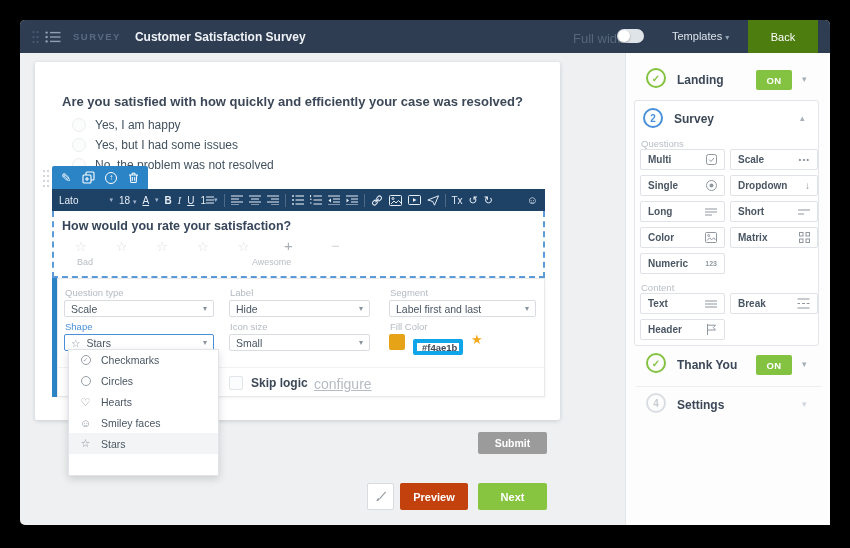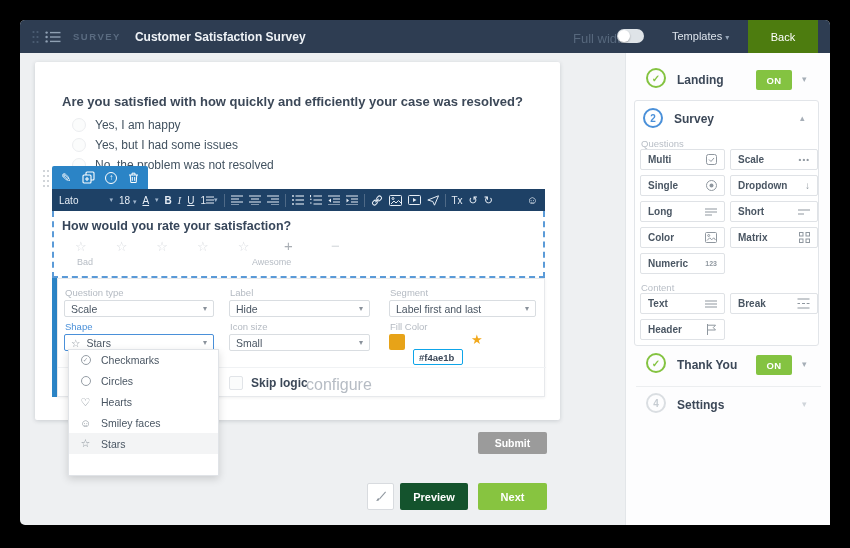--- a/index.html
+++ b/index.html
@@ -69,38 +69,38 @@
   
   .sel-bar{position:absolute;left:17px;top:216px;width:5px;height:119px;background:#2b84c6}
   .settings{position:absolute;left:22px;top:216px;width:488px;height:119px;background:#fff;border:1px solid #e7e9ec;box-sizing:border-box;box-shadow:0 1px 3px rgba(0,0,0,.06)}
   .fld-label{position:absolute;font-size:9.5px;color:#b4bac2}
   .fld-label.active{color:#4a90d9}
   .sel{position:absolute;height:17px;background:#fff;border:1px solid #d9dde1;border-radius:2px;box-sizing:border-box;display:flex;align-items:center;justify-content:space-between;padding:0 6px;font-size:10.5px;color:#4a5663;cursor:pointer}
   .sel .caret{font-size:8px;color:#8a929b}
   .sel.focused{border-color:#4a90d9}
   .sel .shape-glyph{color:#8f979f;margin-right:6px}
   .swatch{position:absolute;left:331px;top:55px;width:16px;height:16px;background:#e7a318;border-radius:2px;cursor:pointer}
-  .hexbox{position:absolute;left:355px;top:70px;width:50px;height:16px;border:1px solid #0ea5e9;border-radius:2px;box-sizing:border-box;display:flex;align-items:center;padding:0 5px;font-size:9.5px;font-weight:bold;color:#3c4858}
+  .hexbox{position:absolute;left:355px;top:60px;width:50px;height:16px;border:4px solid #0ea5e9;border-radius:2px;box-sizing:border-box;display:flex;align-items:center;padding:0 5px;font-size:9.5px;font-weight:bold;color:#3c4858}
   .fill-star{position:absolute;left:413px;top:53px;font-size:13px;color:#f2a91c}
   .skip-row{position:absolute;left:0;top:88px;width:488px;height:30px;border-top:1px solid #f0f2f4}
   .skip-check{position:absolute;left:171px;top:8px;width:12px;height:12px;border:1px solid #e1e4e8;border-radius:2px;background:#fbfcfc;cursor:pointer}
   .skip-label{position:absolute;left:193px;top:8px;font-size:12px;font-weight:bold;color:#3c4858}
-  .skip-link{position:absolute;left:248px;top:8px;font-size:16px;color:#b6bcc4;cursor:pointer}
+  .skip-link{position:absolute;left:256px;top:8px;font-size:14px;color:#b6bcc4;text-decoration:underline;cursor:pointer}
 
   
   .dropdown{position:absolute;left:48px;top:329px;width:149px;height:125px;background:#fff;border:1px solid #e0e3e7;box-shadow:0 3px 8px rgba(0,0,0,.15);z-index:50;display:grid;grid-template-rows:repeat(6,1fr)}
   .dd-item{display:flex;align-items:center;padding-left:10px;gap:9px;font-size:10.5px;color:#4a5663;cursor:pointer}
   .dd-item.selected{background:#f3f4f5}
   .dd-ic{width:13px;display:inline-flex;justify-content:center;color:#8f979f;font-size:11px}
   .dd-circ{width:10px;height:10px;border:1px solid #969ea6;border-radius:50%;display:inline-flex;align-items:center;justify-content:center;font-size:6.5px;color:#8f979f;box-sizing:border-box}
 
   
   .submit{position:absolute;left:458px;top:412px;width:69px;height:22px;background:#9b9b9b;border:none;border-radius:2px;color:#fff;font-size:10.5px;font-weight:bold;font-family:inherit;cursor:pointer}
   .brush-btn{position:absolute;left:347px;top:463px;width:27px;height:27px;background:#fff;border:1px solid #d8dbdf;border-radius:2px;box-sizing:border-box;display:flex;align-items:center;justify-content:center;cursor:pointer}
-  .preview-btn{position:absolute;left:380px;top:463px;width:68px;height:27px;background:#14532d;border:none;border-radius:2px;color:#fff;font-size:11px;font-weight:bold;font-family:inherit;cursor:pointer}
+  .preview-btn{position:absolute;left:380px;top:463px;width:68px;height:27px;background:#c2410c;border:none;border-radius:2px;color:#fff;font-size:11px;font-weight:bold;font-family:inherit;cursor:pointer}
   .next-btn{position:absolute;left:458px;top:463px;width:69px;height:27px;background:#87c440;border:none;border-radius:2px;color:#fff;font-size:11px;font-weight:bold;font-family:inherit;cursor:pointer}
 </style>
 </head>
 <body>
 
 <div class="app">
 
   <header class="topbar">
     <span class="tb-grip">
       <svg width="7" height="14" viewBox="0 0 7 14">

